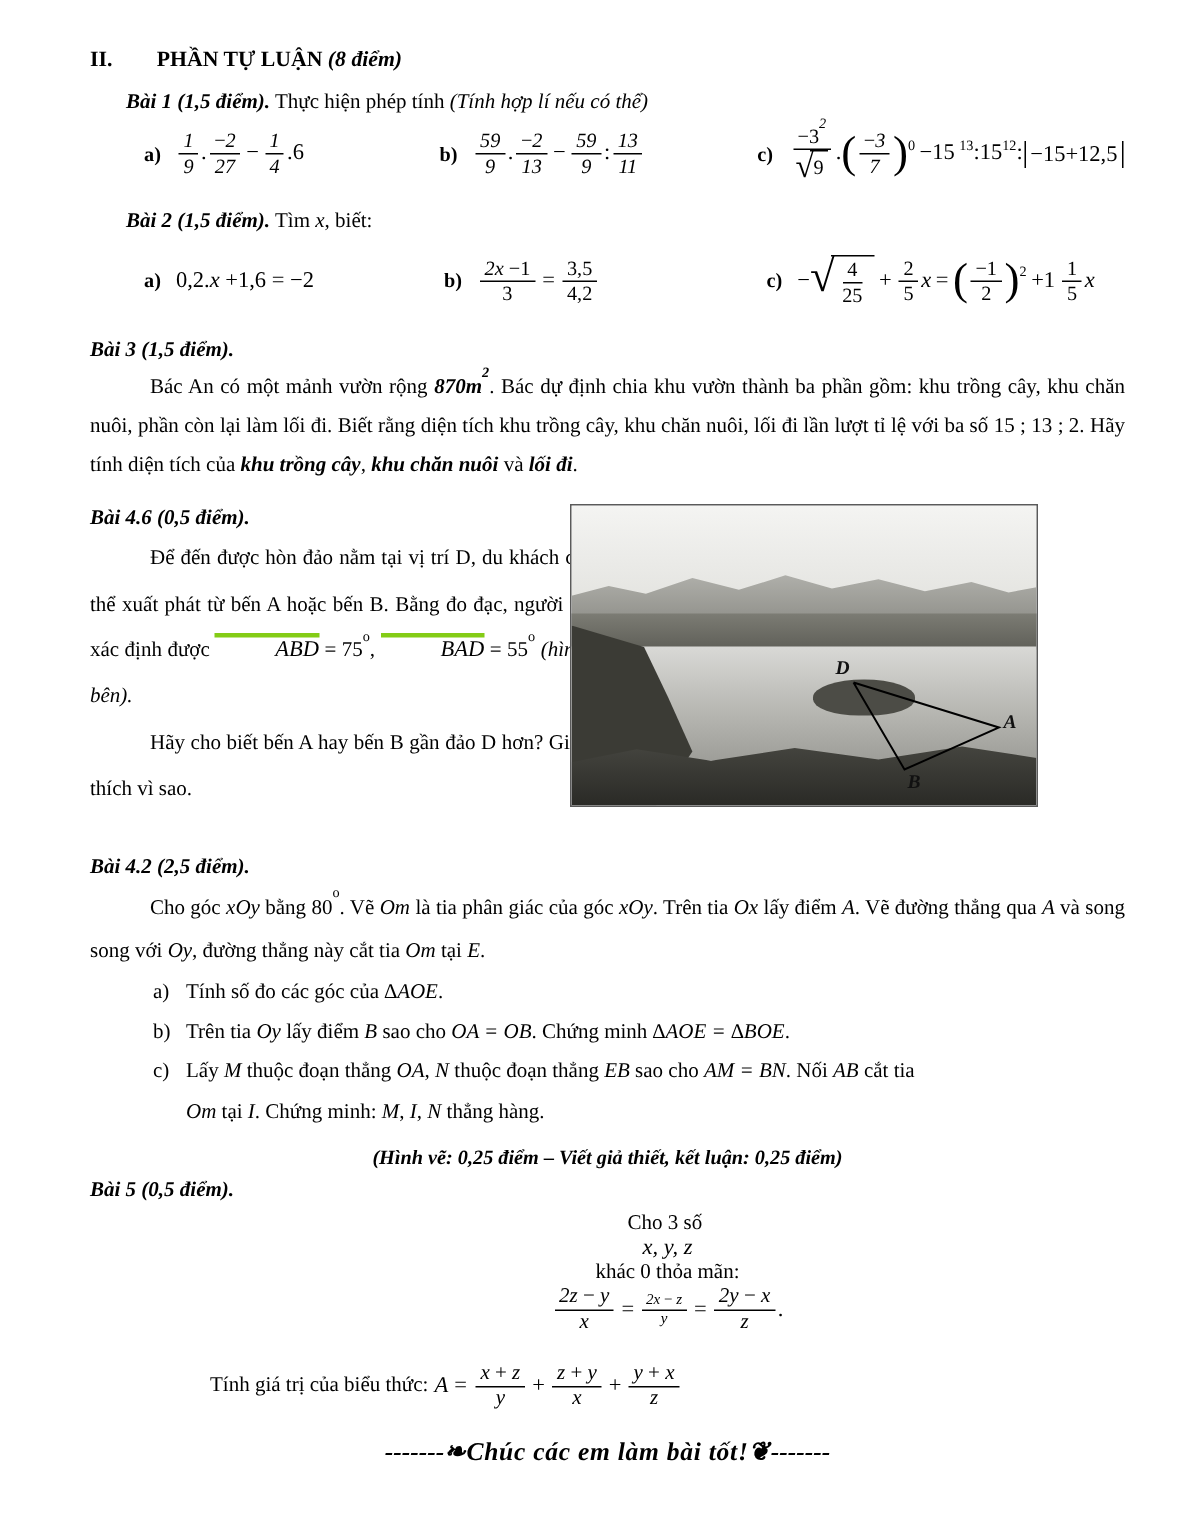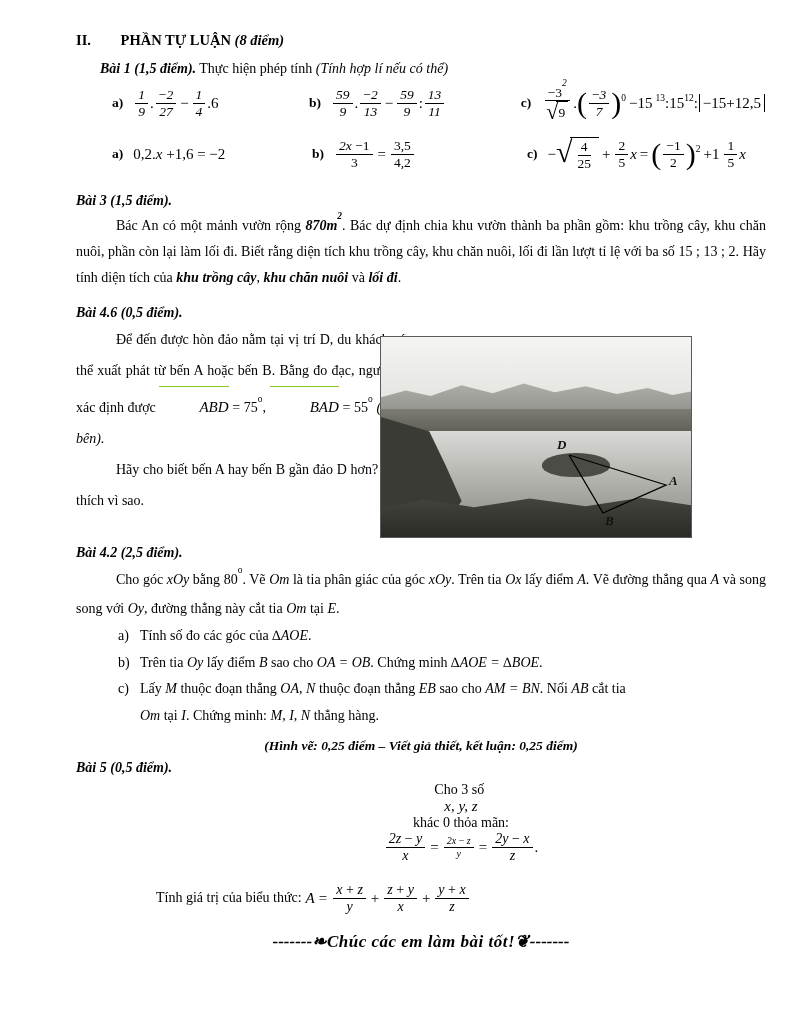--- a/index.html
+++ b/index.html
@@ -17,21 +17,21 @@
   }
   .page {
     position: relative;
     width: 792px;
     height: 1024px;
     padding: 0;
     box-sizing: border-box;
   }
   .content {
     position: absolute;
-    left: 76px;
+    left: 60px;
     top: 32px;
     width: 690px;
   }
 
   
   .sec-title {
     font-size: 14.5px;
     font-weight: bold;
     margin-bottom: 10px;
   }
@@ -124,22 +124,22 @@
   .abs {
     display: inline-flex;
     align-items: flex-end;
     border-left: 1px solid #000;
     border-right: 1px solid #000;
     padding: 0 3px;
     margin: 0 1px;
     height: 18px;
   }
   .ovl {
-    border-top: 1px solid #84cc16;
-    padding-top: 12px;
+    border-top: 3px solid #84cc16;
+    padding-top: 0px;
     display: inline-block;
     line-height: 1.1;
   }
 
   
   .olist {
     font-size: 14px;
     line-height: 1.9;
   }
   .olist .li {
@@ -320,20 +320,25 @@
         <span class="up">:15</span>
             <span class="sup up">12</span>
         <span class="up">:</span>
         <span class="abs">
               <span class="up">−15+12,5</span>
             </span>
       </span>
     </div>
   </div>
 
+  <div class="bai" style="margin-left:24px; margin-top:18px;">
+    <b><i><span>Bài 2</span>
+    <span>(1,5 điểm).</span></i></b>
+    <span>Tìm <i>x</i>, biết:</span>
+  </div>
 
   <div class="mrow" style="margin-left:36px; margin-top:14px;">
     <div class="mitem" style="width:200px;">
       <span class="lbl">a)</span>
       <span class="math"><span class="up">0,2.</span>x<span class="up">&nbsp;+1,6 = −2</span></span>
     </div>
     <div class="mitem" style="width:215px;">
       <span class="lbl">b)</span>
       <span class="math">
         <span class="frac">

